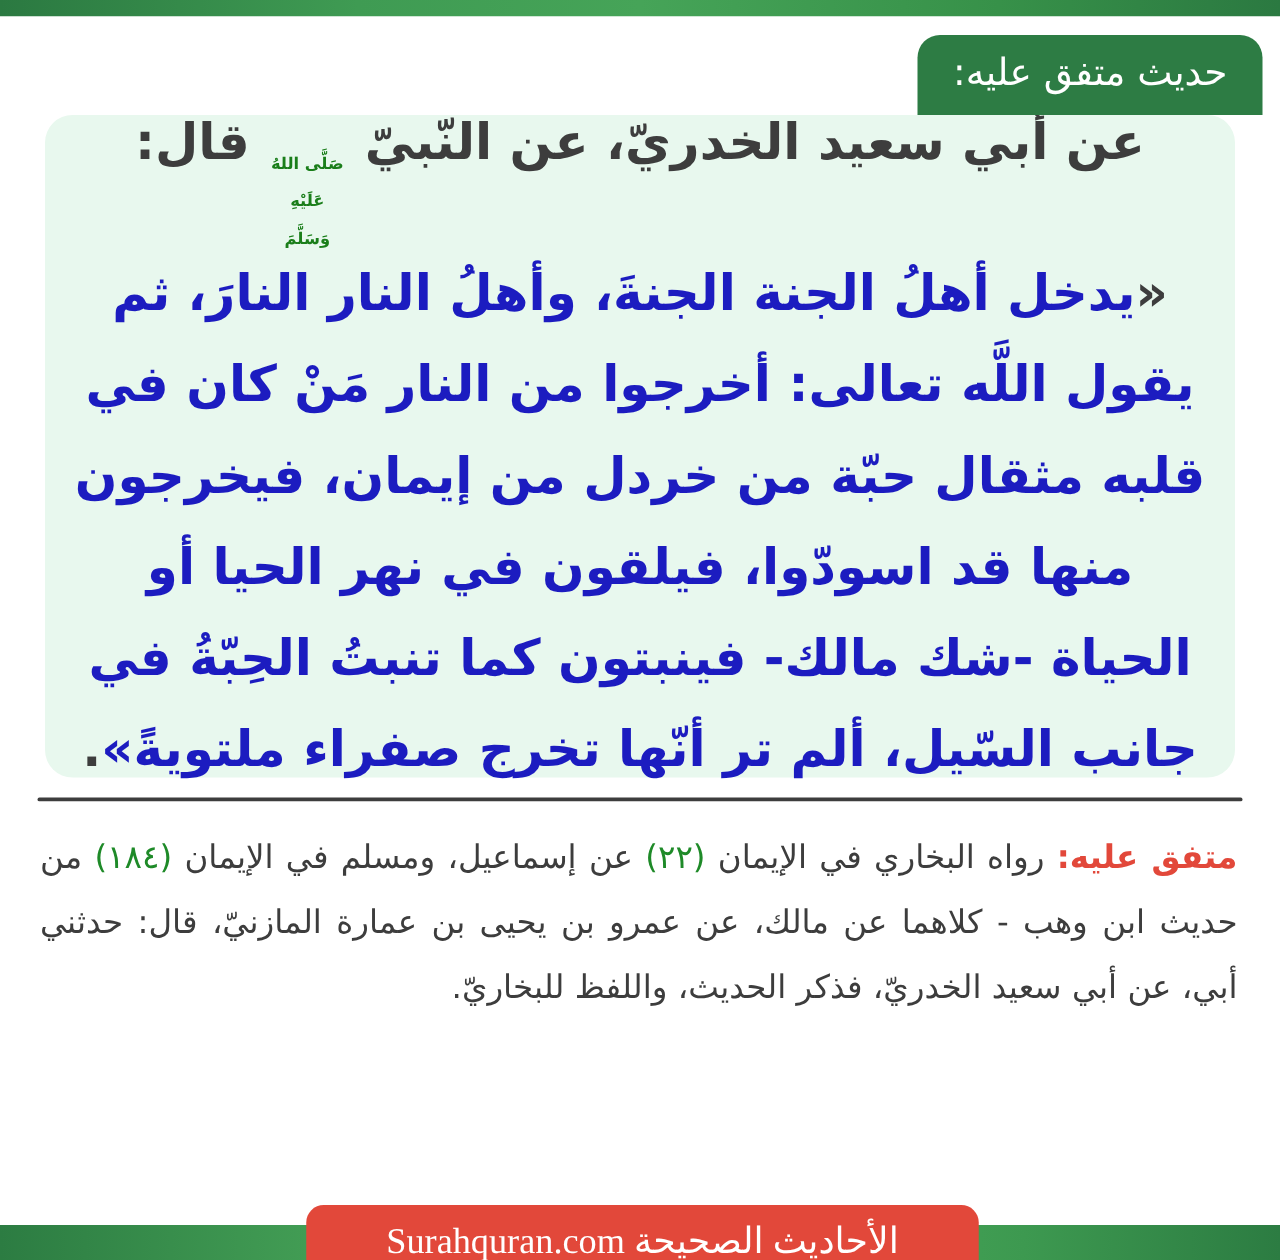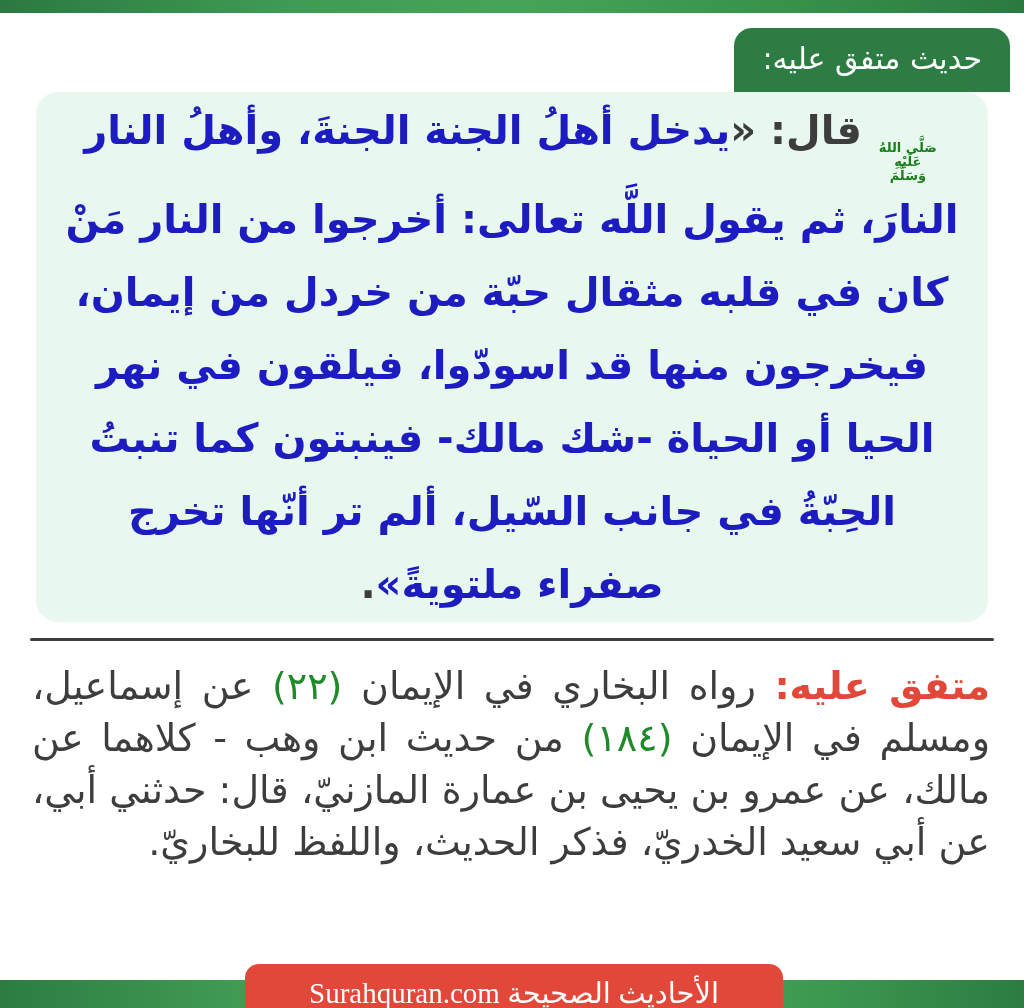--- a/index.html
+++ b/index.html
@@ -56,34 +56,35 @@
     display: inline-flex;
     flex-direction: column;
     align-items: center;
     vertical-align: -8px;
     margin: 0 3px;
     font-size: 13px;
     line-height: 14px;
     font-weight: bold;
     color: var(--salawat-green, #1a7e1a);
     letter-spacing: 0;
+    gap: 16px;
   }
 
   .divider {
     position: absolute; top: 638px; left: 30px;
     width: 964px; height: 3px;
     background: var(--text-dark, #3d3d3d);
     border-radius: 2px;
   }
 
   .takhrij {
     position: absolute; top: 660px; right: 34px; left: 32px;
     direction: rtl;
     text-align: justify;
-    font-size: 38px;
+    font-size: 26px;
     line-height: 52px;
     color: var(--text-dark, #3d3d3d);
   }
   .takhrij .t-red {
     color: var(--accent-red, #e2483a);
     font-weight: bold;
   }
   .takhrij .t-green-num { color: var(--number-green, #1e8a28); }
 
   .site-button {
@@ -110,21 +111,21 @@
   }
 </style>
 </head>
 <body>
 
 <div class="top-bar"></div>
 
 <div class="header-label">حديث متفق عليه:</div>
 
 <div class="hadith-card">
-  <p class="hadith-text"><span class="salawat">
+  <p class="hadith-text"><span class="t-dark">عن أبي سعيد الخدريّ، عن النّبيّ </span><span class="salawat">
         <span>صَلَّى اللهُ</span>
         <span>عَلَيْهِ</span>
         <span>وَسَلَّمَ</span>
       </span><span class="t-dark"> قال: «</span><span class="t-blue">يدخل أهلُ الجنة الجنةَ، وأهلُ النار النارَ، ثم يقول اللَّه تعالى: أخرجوا من النار مَنْ كان في قلبه مثقال حبّة من خردل من إيمان، فيخرجون منها قد اسودّوا، فيلقون في نهر الحيا أو الحياة -شك مالك- فينبتون كما تنبتُ الحِبّةُ في جانب السّيل، ألم تر أنّها تخرج صفراء ملتويةً»</span><span class="t-dark">.</span></p>
 </div>
 
 <div class="divider"></div>
 
 <p class="takhrij"><span class="t-red">متفق عليه:</span><span> رواه البخاري في الإيمان </span><span class="t-green-num">(٢٢)</span><span> عن إسماعيل، ومسلم في الإيمان </span><span class="t-green-num">(١٨٤)</span><span> من حديث ابن وهب - كلاهما عن مالك، عن عمرو بن يحيى بن عمارة المازنيّ، قال: حدثني أبي، عن أبي سعيد الخدريّ، فذكر الحديث، واللفظ للبخاريّ.</span></p>
 

